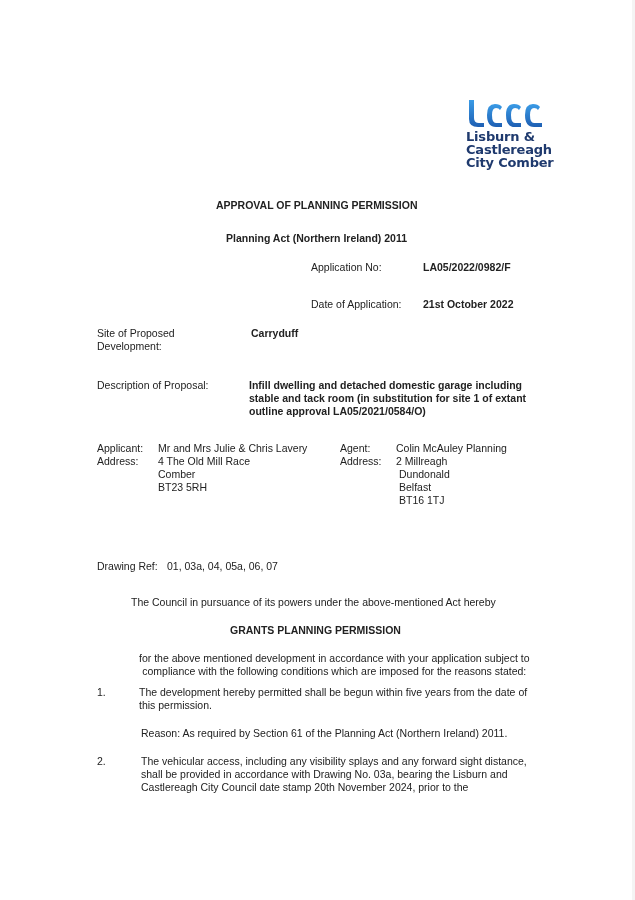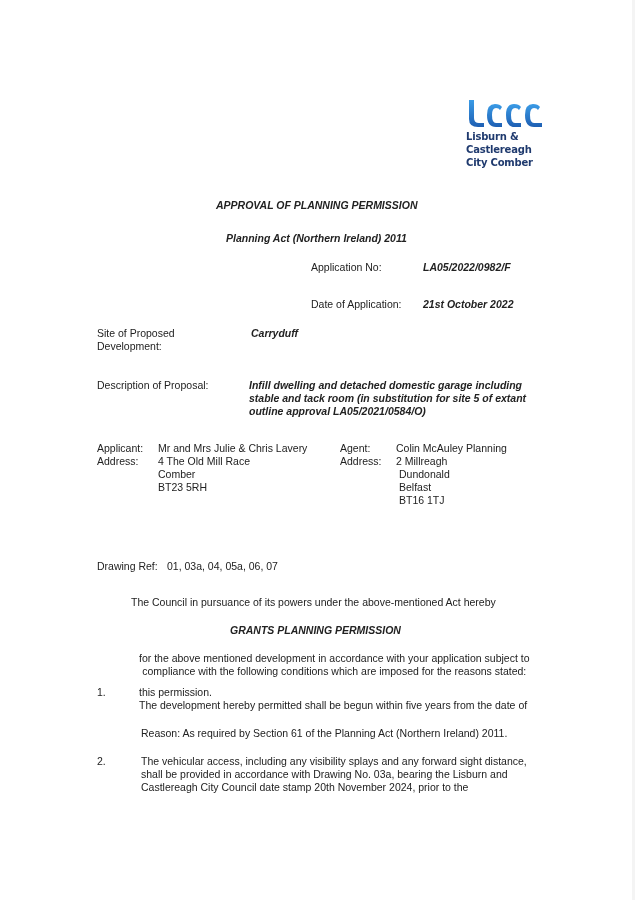--- a/index.html
+++ b/index.html
@@ -1,23 +1,23 @@
 <!DOCTYPE html>
 <html><head>
   <meta charset="utf-8">
   <style>
     html, body { margin: 0; padding: 0; background: #ffffff; }
     body { width: 635px; height: 900px; position: relative; overflow: hidden;
            font-family: "Liberation Sans", sans-serif; color: #222; font-size: 10.5px; }
     .abs { position: absolute; white-space: nowrap; }
-    .bold { font-weight: bold; font-style: italic; }
+    .bold { font-weight: bold; }
     .logo { position: absolute; left: 466px; top: 98px; width: 90px; }
     .logo svg { display: block; }
     .logo-text { font-family: "DejaVu Sans", sans-serif; font-weight: bold; color: #1f3a6e;
-                 font-size: 10px; line-height: 13px; letter-spacing: -0.2px; margin-top: 2px; }
+                 font-size: 13px; line-height: 13px; letter-spacing: -0.2px; margin-top: 2px; }
     .lines { line-height: 13px; }
     .edge { position: absolute; right: 0; top: 0; width: 3px; height: 900px; background: #f4f4f4; }
   </style>
 </head>
 <body>
 
 <div class="edge"></div>
 
 <div class="logo">
   <svg width="78" height="30" viewBox="0 0 78 30">
@@ -52,21 +52,21 @@
   <div>Site of Proposed</div>
   <div>Development:</div>
 </div>
 <div class="abs bold lines" style="left:249px; top:327px;">
   <div style="padding-left:2px;">Carryduff</div>
 </div>
 
 <div class="abs" style="left:97px; top:379px;">Description of Proposal:</div>
 <div class="abs bold lines" style="left:249px; top:379px;">
   <div>Infill dwelling and detached domestic garage including</div>
-  <div>stable and tack room (in substitution for site 5 of extant</div>
+  <div>stable and tack room (in substitution for site 1 of extant</div>
   <div>outline approval LA05/2021/0584/O)</div>
 </div>
 
 <div class="abs lines" style="left:97px; top:442px;">
   <div>Applicant:</div>
   <div>Address:</div>
 </div>
 <div class="abs lines" style="left:158px; top:442px;">
   <div>Mr and Mrs Julie &amp; Chris Lavery</div>
   <div>4 The Old Mill Race</div>
@@ -91,22 +91,22 @@
 
 <div class="abs" style="left:131px; top:596px;">The Council in pursuance of its powers under the above-mentioned Act hereby</div>
 <div class="abs bold" style="left:230px; top:624px;">GRANTS PLANNING PERMISSION</div>
 <div class="abs lines" style="left:117px; top:652px; text-align:center;margin-left:22px;">
   <div>for the above mentioned development in accordance with your application subject to</div>
   <div>compliance with the following conditions which are imposed for the reasons stated:</div>
 </div>
 
 <div class="abs" style="left:97px; top:686px;">1.</div>
 <div class="abs lines" style="left:139px; top:686px;">
+  <div>The development hereby permitted shall be begun within five years from the date of</div>
   <div>this permission.</div>
-  <div>The development hereby permitted shall be begun within five years from the date of</div>
 </div>
 <div class="abs" style="left:141px; top:727px;">Reason: As required by Section 61 of the Planning Act (Northern Ireland) 2011.</div>
 
 <div class="abs" style="left:97px; top:755px;">2.</div>
 <div class="abs lines" style="left:141px; top:755px;">
   <div>The vehicular access, including any visibility splays and any forward sight distance,</div>
   <div>shall be provided in accordance with Drawing No. 03a, bearing the Lisburn and</div>
   <div>Castlereagh City Council date stamp 20th November 2024, prior to the</div>
 </div>
 

